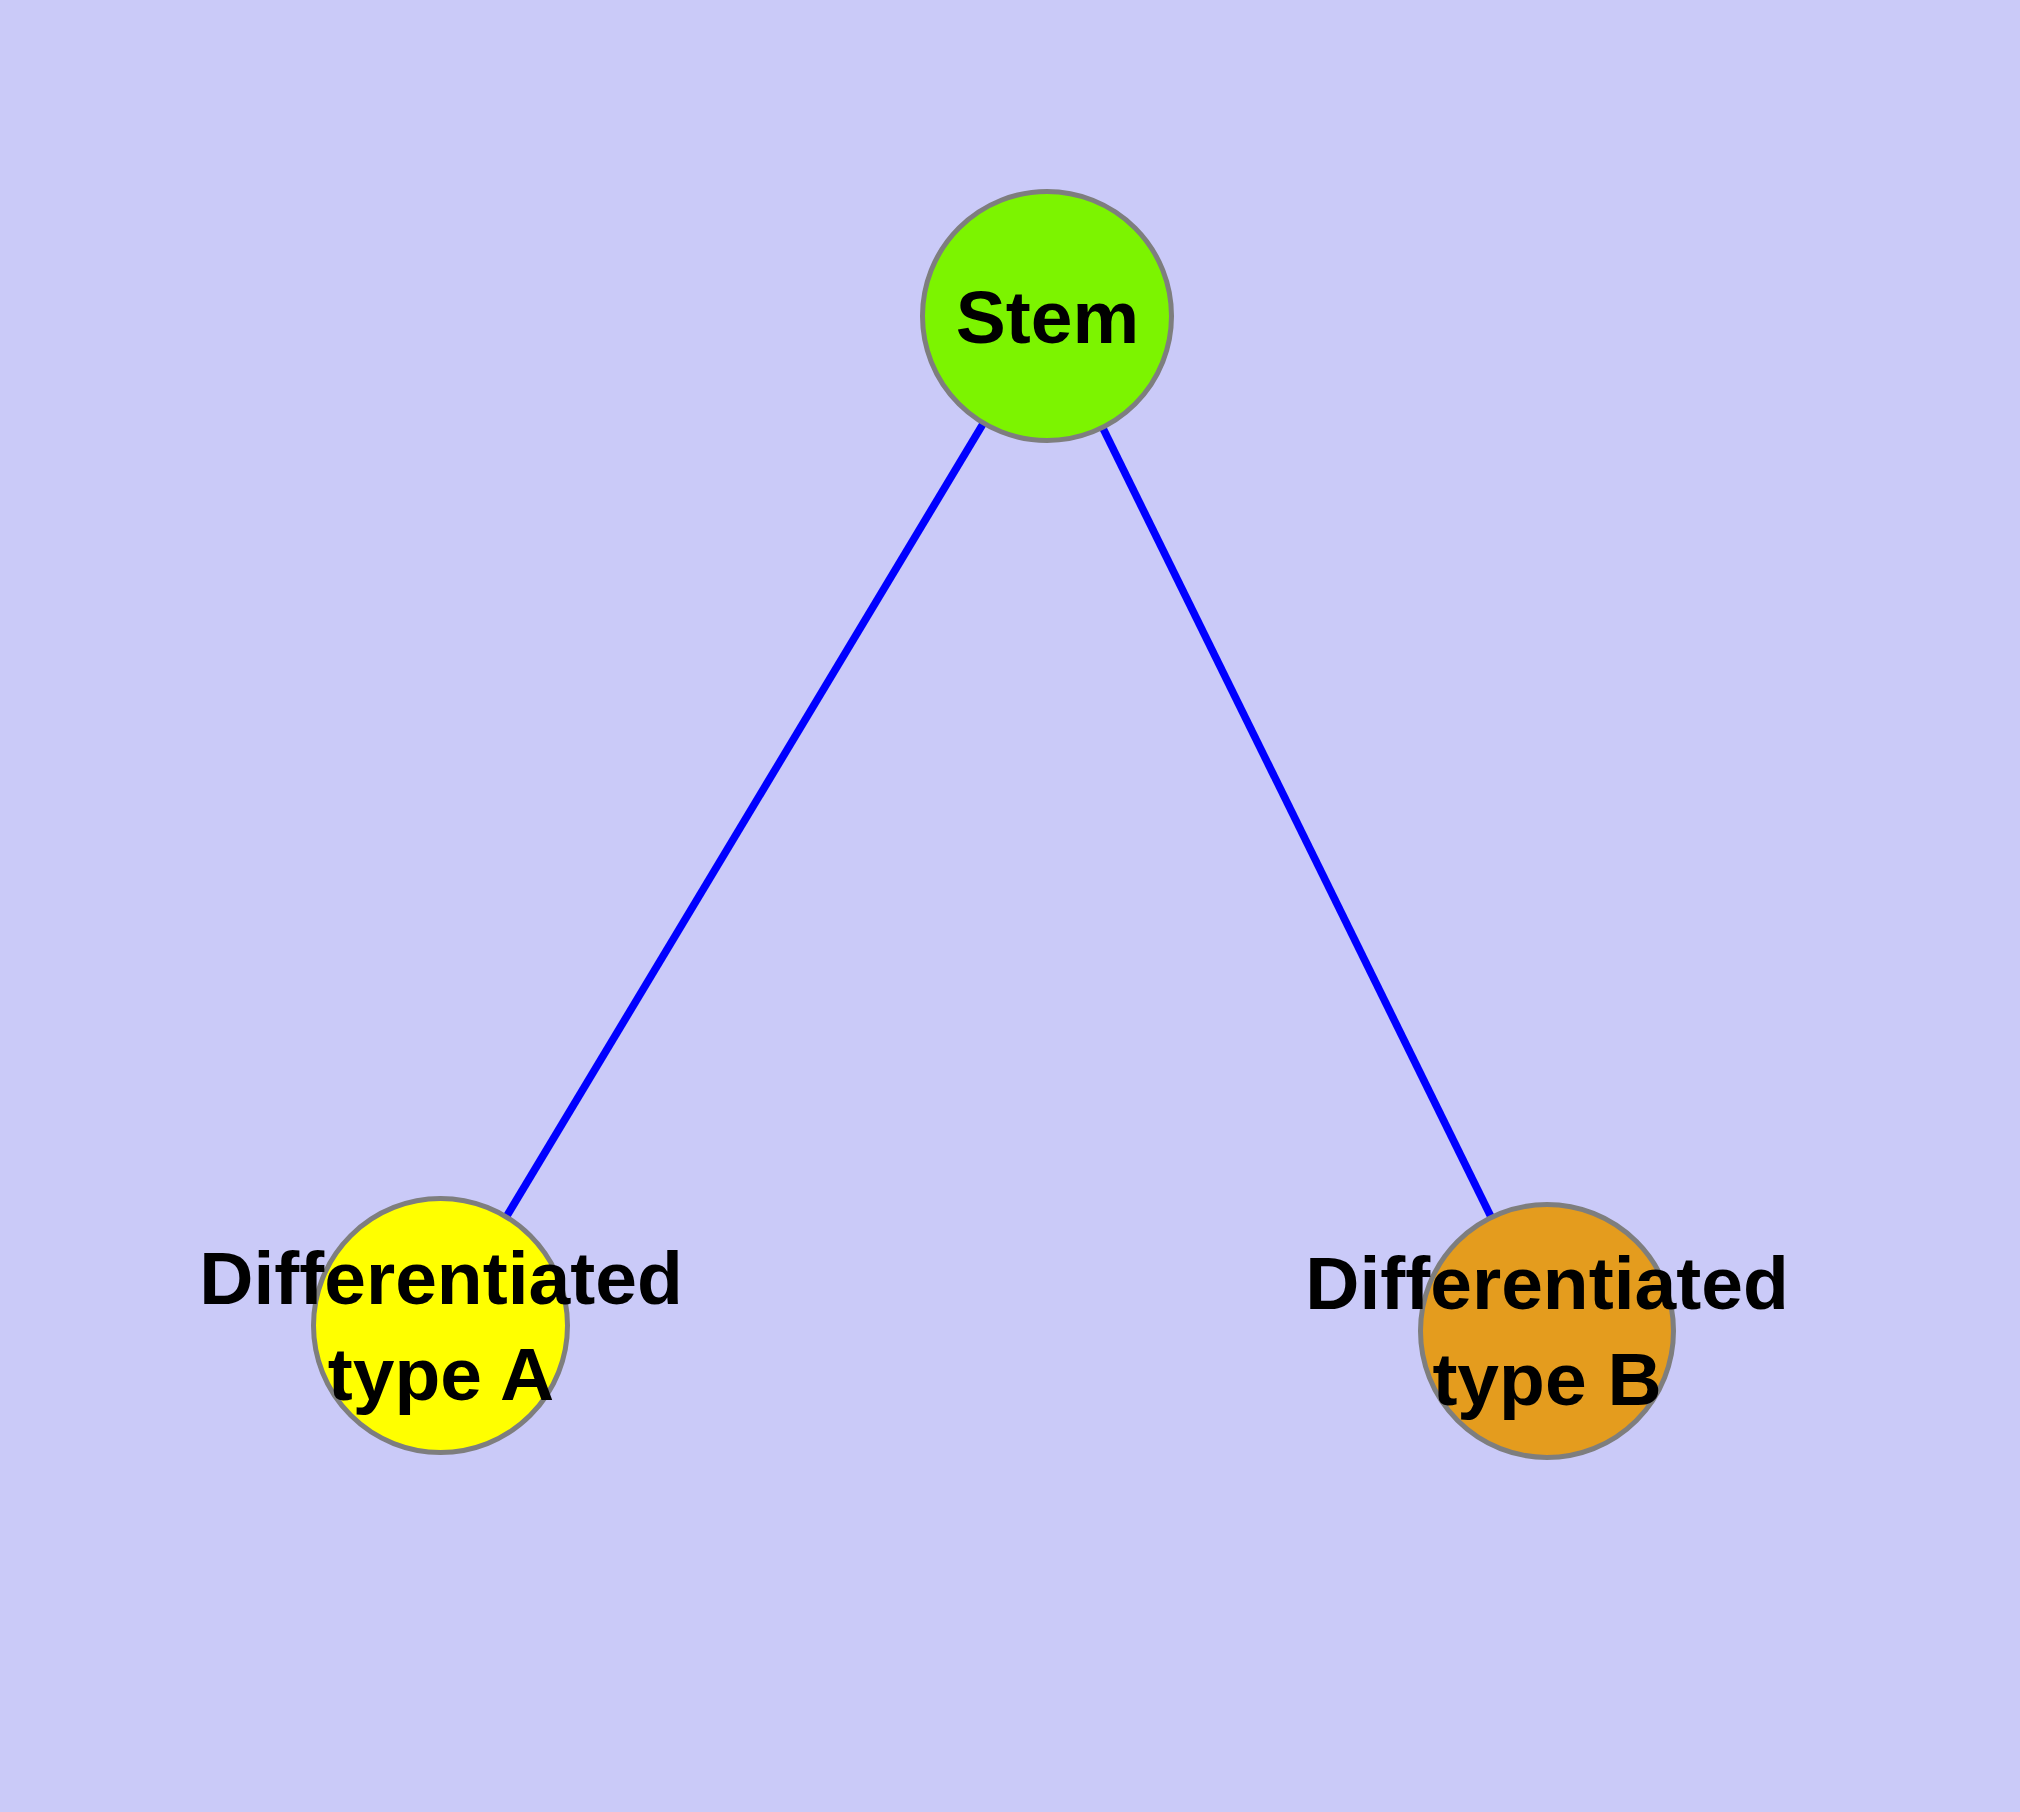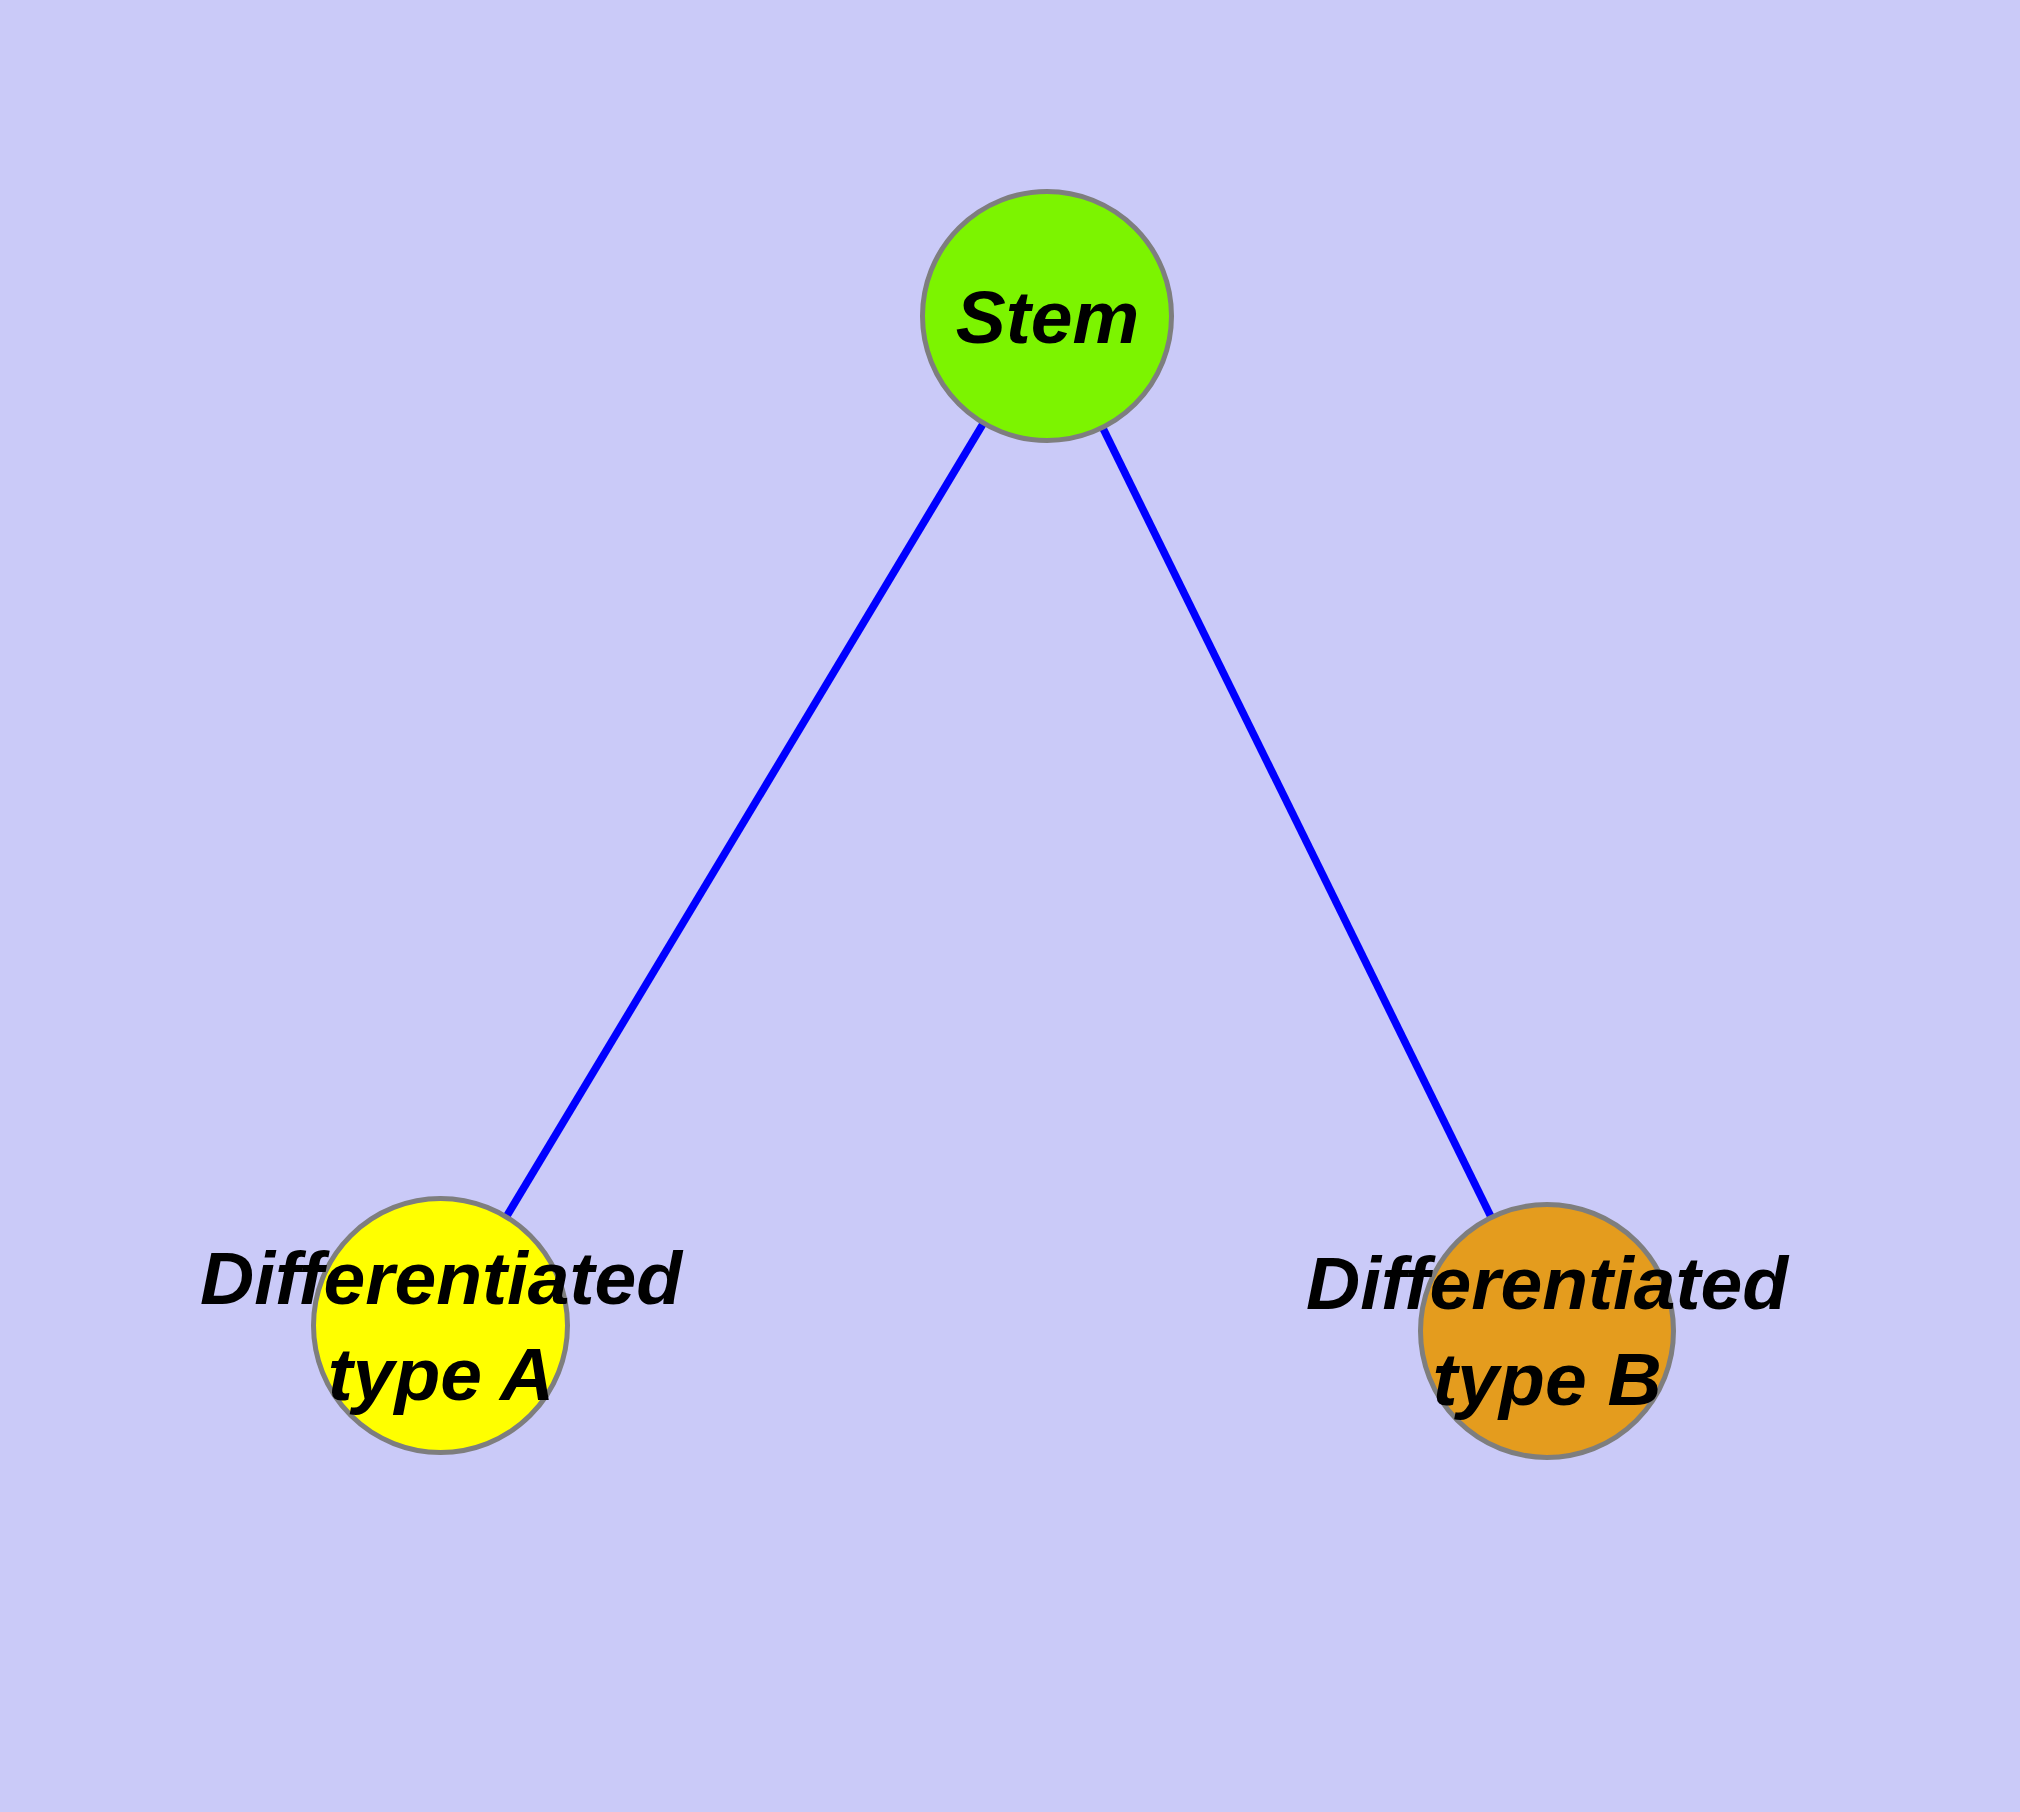--- a/index.html
+++ b/index.html
@@ -52,21 +52,20 @@
     display: flex;
     align-items: center;
     justify-content: center;
     text-align: center;
     white-space: pre-line;
     font-weight: bold;
     font-size: 75px;
     line-height: 1.28;
     color: #000000;
     z-index: 3;
-    font-style: italic;
   }
   .label-stem {
     left: 793px;
     top: 257px;
     width: 509px;
     height: 119px;
   }
   .label-type-a {
     left: 102px;
     top: 1220px;

